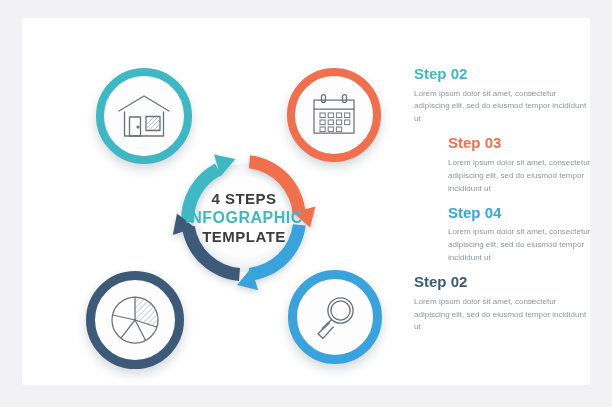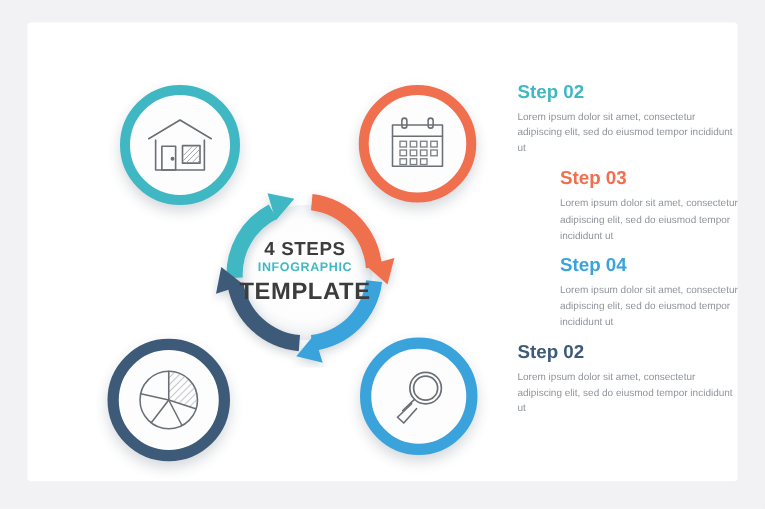--- a/index.html
+++ b/index.html
@@ -43,22 +43,22 @@
     display:flex;flex-direction:column;align-items:center;justify-content:center;
     pointer-events:none;
   }
   .ct-line{
     font-weight:bold;
     letter-spacing:.5px;
     line-height:1.22;
     font-family:"Liberation Sans", sans-serif;
   }
   #ct-1{font-size:15px;color:#3c3c3c;}
-  #ct-2{font-size:10px;color:var(--teal);}
-  #ct-3{font-size:19px;color:#3c3c3c;}
+  #ct-2{font-size:16px;color:var(--teal);}
+  #ct-3{font-size:15px;color:#3c3c3c;}
 
   
   .steps{
     position:absolute;left:392px;top:48px;width:180px;
   }
   .step{margin-bottom:9px;}
   .step.indent{margin-left:34px;}
   .step-title{
     font-size:15px;font-weight:bold;margin:0 0 5px 0;line-height:1.1;
   }

